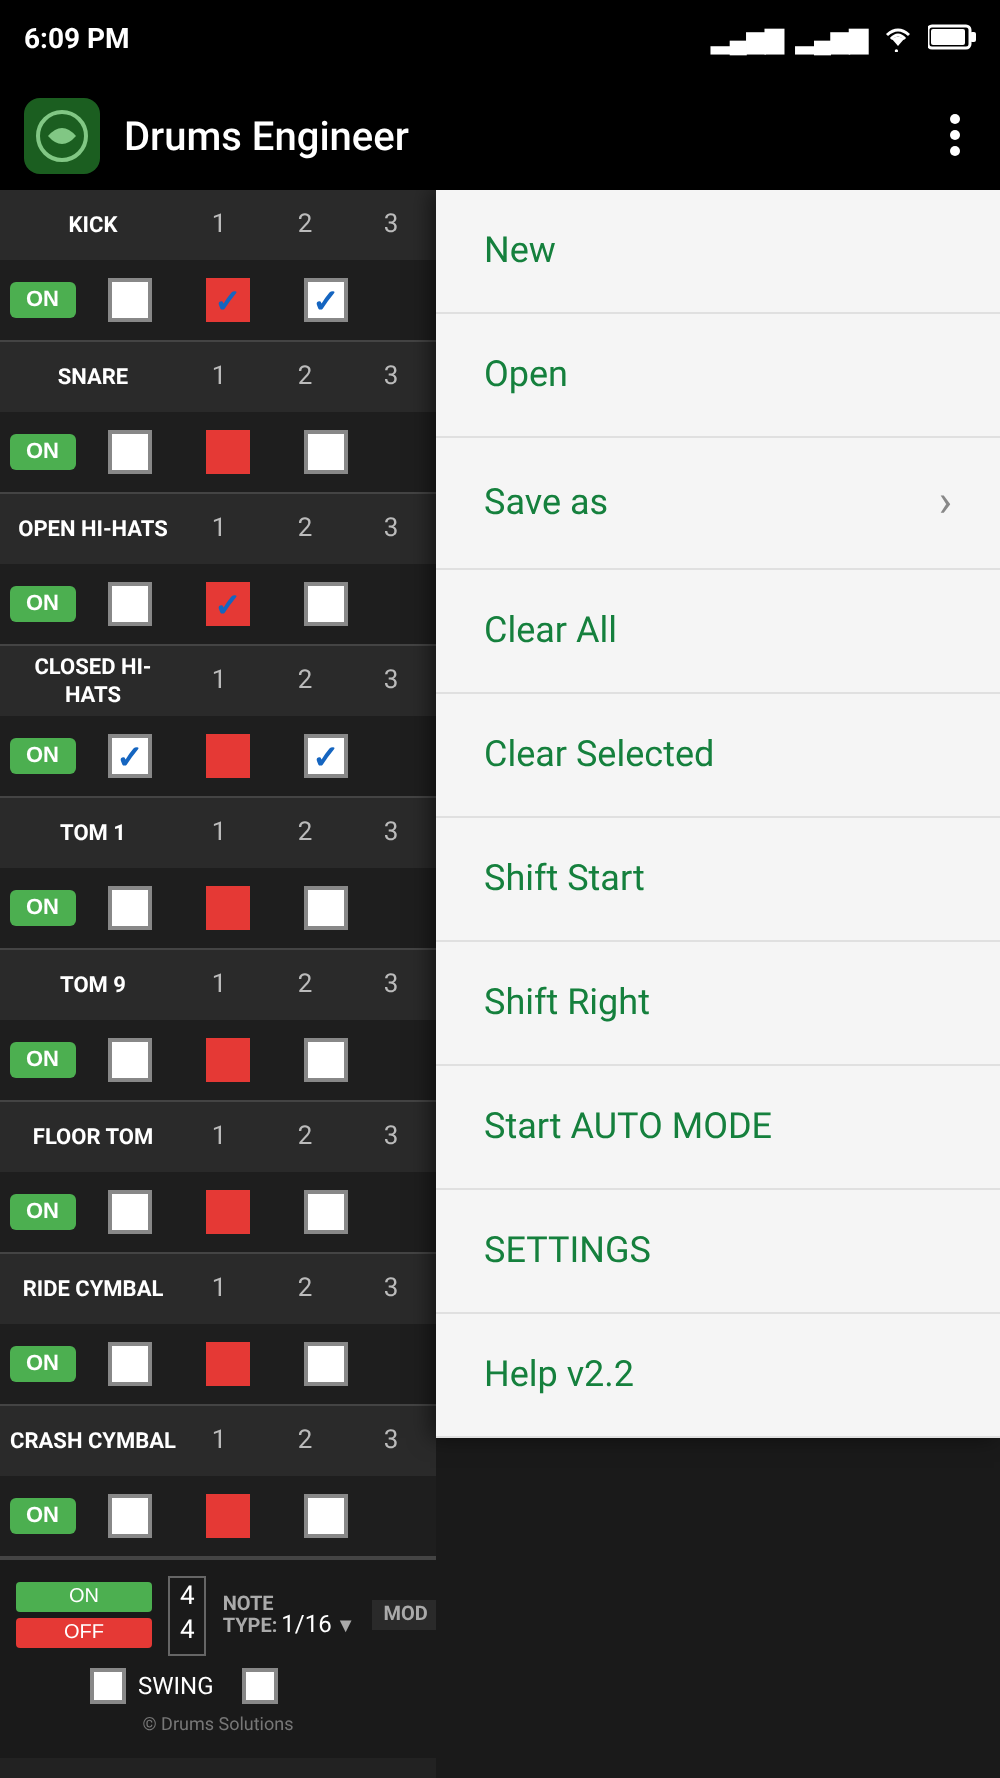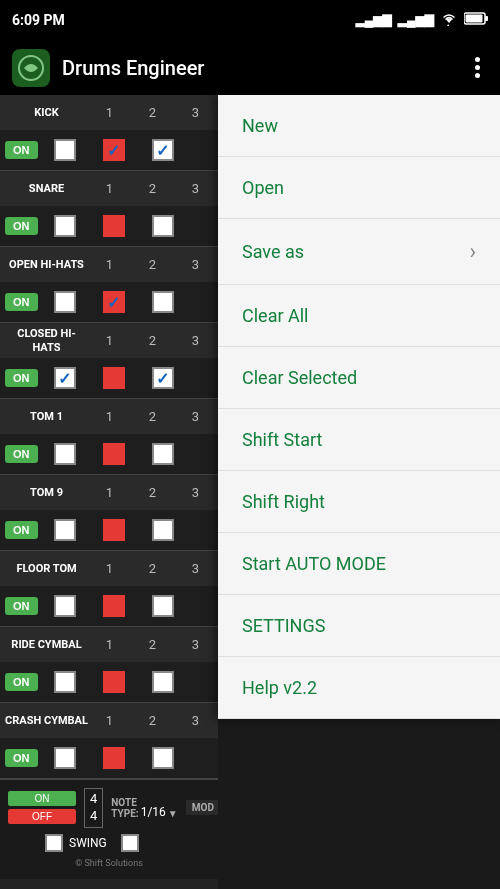--- a/index.html
+++ b/index.html
@@ -545,21 +545,21 @@
             <span style="font-size:10px;color:#aaa;">▼</span>
           </div>
         </div>
         <span class="mode-label">MOD</span>
       </div>
       <div class="swing-row">
         <div class="swing-check"></div>
         <span>SWING</span>
         <div class="swing-check" style="margin-left:8px;"></div>
       </div>
-      <div class="copyright">© Shift Solutions</div>
+      <div class="copyright">© Drums Solutions</div>
     </div>
   </div>
 
   <div class="dropdown-menu" id="dropdown-menu">
   <div class="menu-item">New</div>
       <div class="menu-item">Open</div>
       <div class="menu-item has-arrow">Save as</div>
       <div class="menu-item">Clear All</div>
       <div class="menu-item">Clear Selected</div>
       <div class="menu-item">Shift Start</div>

